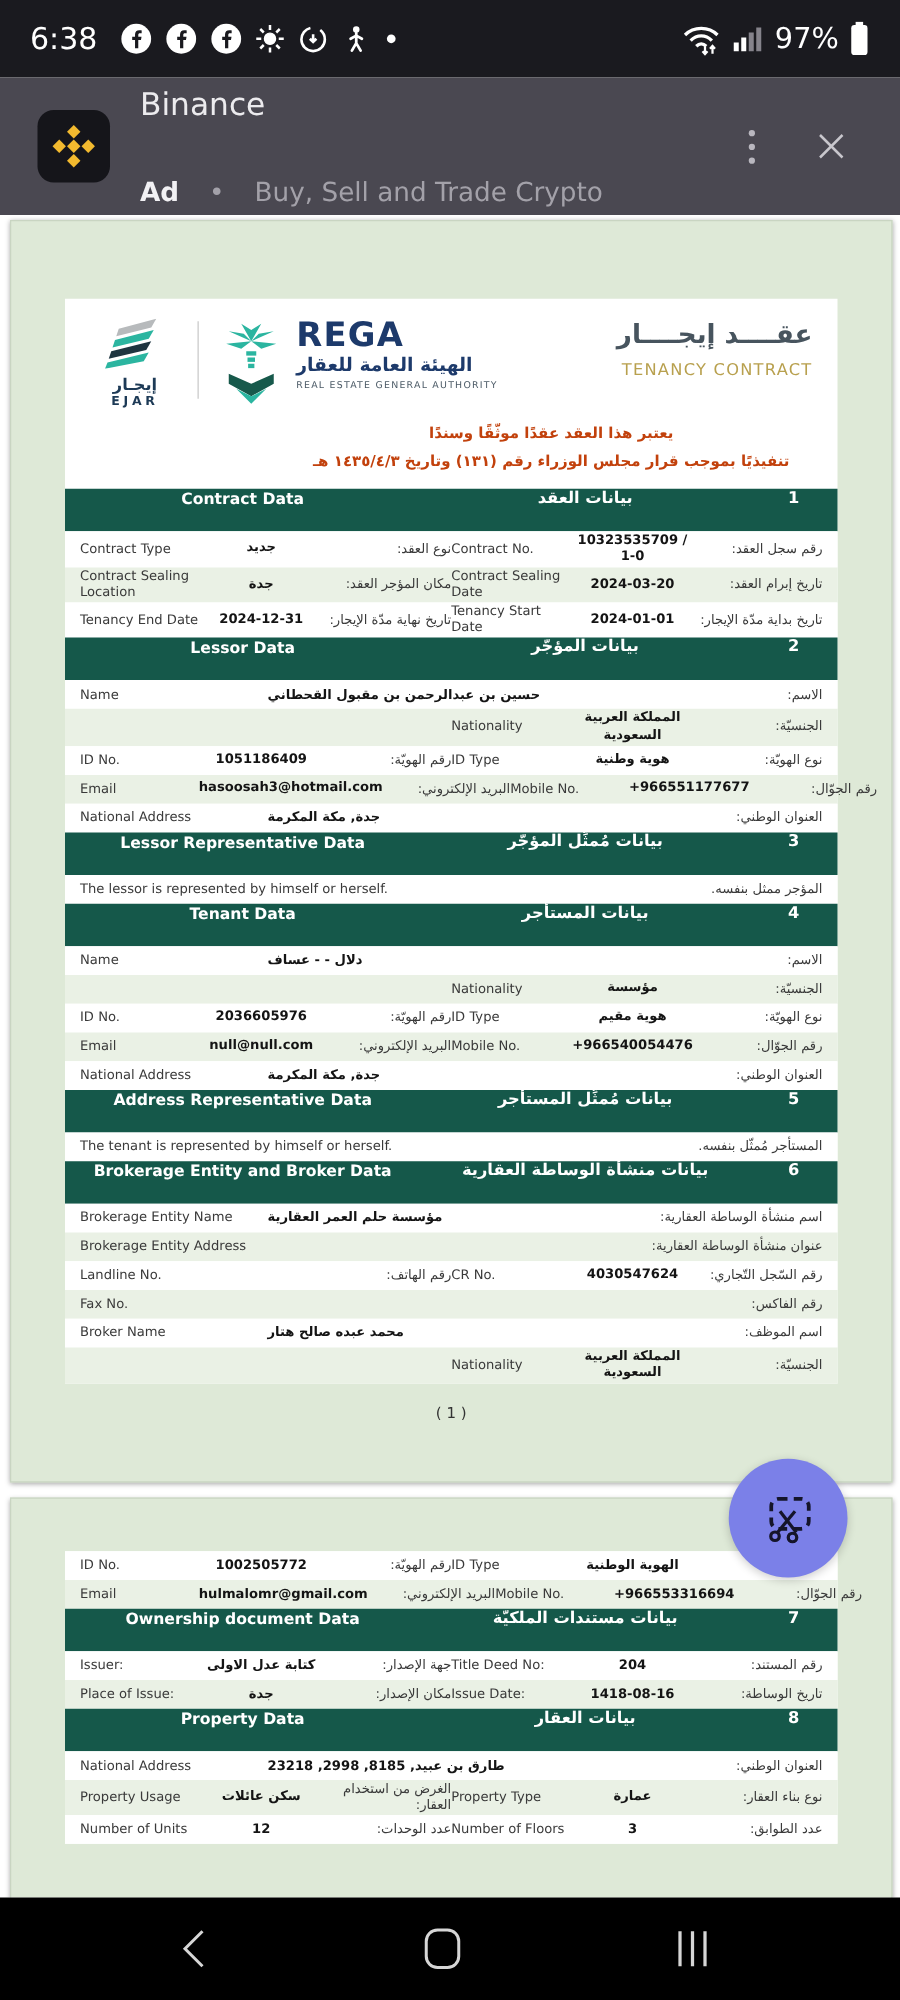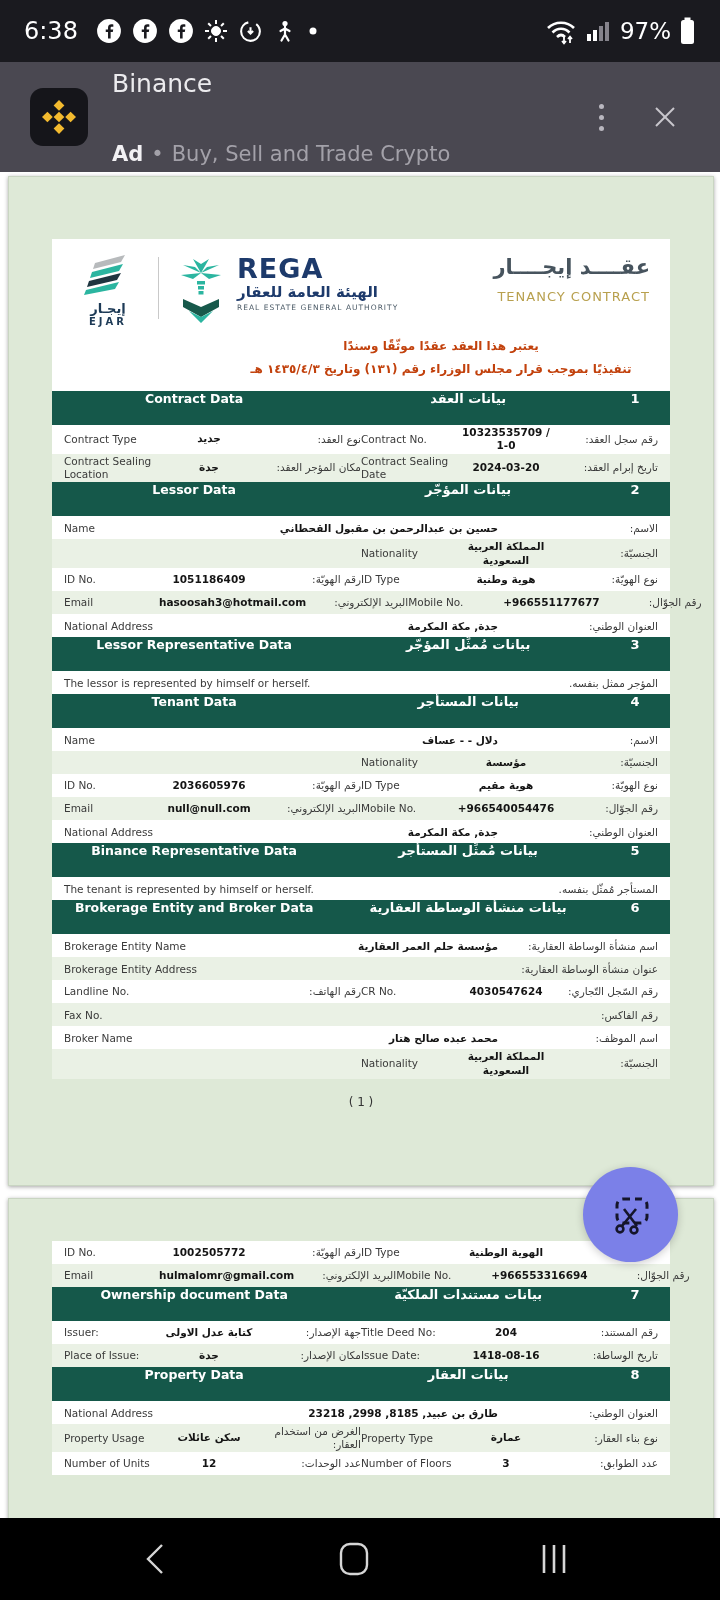--- a/index.html
+++ b/index.html
@@ -19,21 +19,21 @@
   .battery-pct { font-size:23px; }
   
   .ad-banner {
     height:110px; background:#4a4851; display:flex; align-items:center;
     padding:0 30px; gap:24px;
   }
   .binance-logo { width:58px; height:58px; background:#15151a; border-radius:13px;
     display:flex; align-items:center; justify-content:center; flex-shrink:0; }
   .ad-texts { display:flex; flex-direction:column; gap:4px; }
   .ad-title { color:#ecebee; font-size:25px; }
-  .ad-sub { font-size:21px; color:#a3a1a9; display:flex; gap:8px; align-items:flex-start;margin-top:40px;}
+  .ad-sub { font-size:21px; color:#a3a1a9; display:flex; gap:24px; align-items:flex-start;margin-top:40px;}
   .ad-sub .ad-badge { color:#f2f1f4; font-weight:bold; }
   .ad-actions { margin-left:auto; display:flex; align-items:center; gap:46px; padding-right:10px;}
   .menu-dots { display:flex; flex-direction:column; gap:6px; }
   .menu-dots i { width:5px; height:5px; border-radius:50%; background:#b9b7bf; }
   
   .viewer { position:absolute; top:172px; left:0; width:720px; height:1346px;
     background:#fff; overflow:hidden; }
   .page { background:#dee9d7; margin:0 6px 0 8px; box-shadow:0 1px 4px rgba(0,0,0,.35);
     border:1px solid #c9d5c2; }
   .page1 { margin-top:4px; height:1010px; overflow:hidden; }
@@ -64,21 +64,21 @@
   .sec-num { width:70px; text-align:center; font-weight:bold; font-size:13px; }
   .row { display:flex; align-items:center; min-height:23px; padding:1px 12px;
     font-size:10.5px; color:#3a3a3a; background:#fff; }
   .row.shaded { background:#eaf1e5; }
   .row .val { font-weight:bold; color:#141414; }
   .row.grid .fgroup { flex:1; display:flex; align-items:center; }
   .fgroup .en { width:95px; flex-shrink:0; line-height:1.25; }
   .fgroup .val { flex:1; text-align:center; line-height:1.3; }
   .fgroup .ar { width:102px; flex-shrink:0; text-align:right; line-height:1.25; }
   .row.single .en { width:150px; flex-shrink:0; }
-  .row.single .val { flex:1; text-align:right; }
+  .row.single .val { flex:1; text-align:left; }
   .row.single .ar { width:160px; flex-shrink:0; text-align:right; }
   .row.note { justify-content:space-between; }
   .page-footer { text-align:center; font-size:12px; color:#333; padding-top:16px; }
   
   .fab { position:absolute; left:583px; top:1167px; width:95px; height:95px;
     border-radius:50%; background:#7b80e8; display:flex; align-items:center;
     justify-content:center; box-shadow:0 2px 8px rgba(0,0,0,.2); z-index:20; border:none;}
   
   .nav-bar { position:absolute; left:0; bottom:0; width:720px; height:82px;
     background:#000; display:flex; align-items:center; justify-content:space-between;
@@ -270,20 +270,32 @@
               <span class="en">Contract Sealing Location</span>
               <span class="val">جدة</span>
               <span class="ar" dir="rtl">مكان المؤجر العقد:</span>
             </div>
             <div class="fgroup">
               <span class="en">Contract Sealing Date</span>
               <span class="val">2024-03-20</span>
               <span class="ar" dir="rtl">تاريخ إبرام العقد:</span>
             </div>
           </div>
+          <div class="row grid">
+            <div class="fgroup">
+              <span class="en">Tenancy End Date</span>
+              <span class="val">2024-12-31</span>
+              <span class="ar" dir="rtl">تاريخ نهاية مدّة الإيجار:</span>
+            </div>
+            <div class="fgroup">
+              <span class="en">Tenancy Start Date</span>
+              <span class="val">2024-01-01</span>
+              <span class="ar" dir="rtl">تاريخ بداية مدّة الإيجار:</span>
+            </div>
+          </div>
           <div class="sec-header">
             <span class="sec-en">Lessor Data</span>
             <span class="sec-ar" dir="rtl">بيانات المؤجّر</span>
             <span class="sec-num">2</span>
           </div>
           <div class="row single">
             <span class="en">Name</span>
             <span class="val">حسين بن عبدالرحمن بن مقبول القحطاني</span>
             <span class="ar" dir="rtl">الاسم:</span>
           </div>
@@ -374,21 +386,21 @@
               <span class="val">+966540054476</span>
               <span class="ar" dir="rtl">رقم الجوّال:</span>
             </div>
           </div>
           <div class="row single">
             <span class="en">National Address</span>
             <span class="val">جدة, مكة المكرمة</span>
             <span class="ar" dir="rtl">العنوان الوطني:</span>
           </div>
           <div class="sec-header">
-            <span class="sec-en">Binance Representative Data</span>
+            <span class="sec-en">Address Representative Data</span>
             <span class="sec-ar" dir="rtl">بيانات مُمثِّل المستأجر</span>
             <span class="sec-num">5</span>
           </div>
           <div class="row note">
             <span class="nen">The tenant is represented by himself or herself.</span>
             <span class="nar" dir="rtl">المستأجر مُمثّل بنفسه.</span>
           </div>
           <div class="sec-header">
             <span class="sec-en">Brokerage Entity and Broker Data</span>
             <span class="sec-ar" dir="rtl">بيانات منشأة الوساطة العقارية</span>

